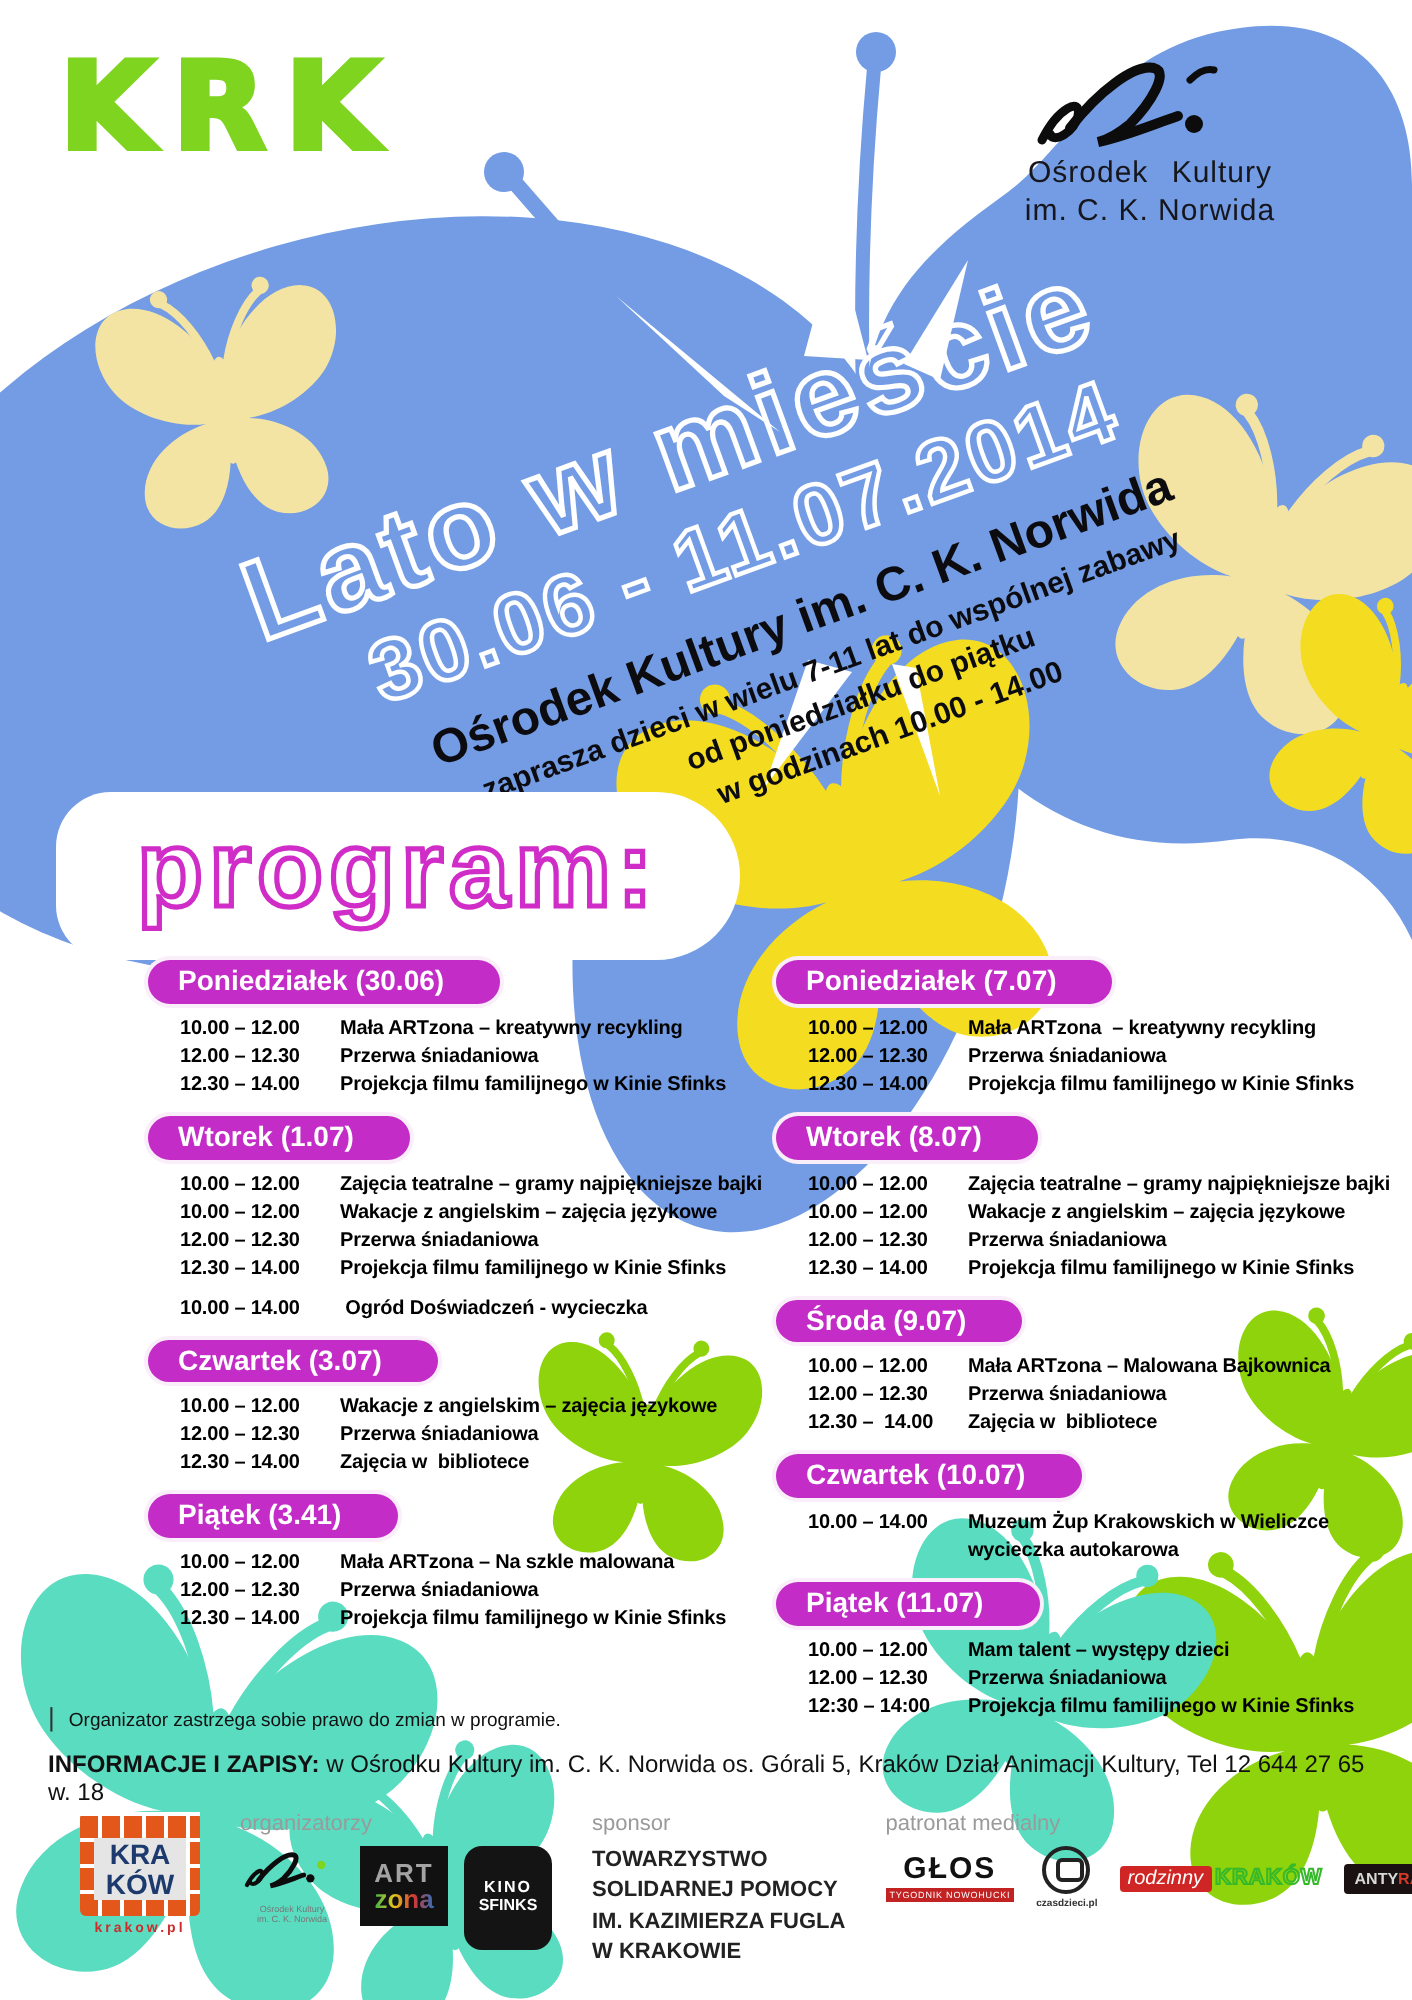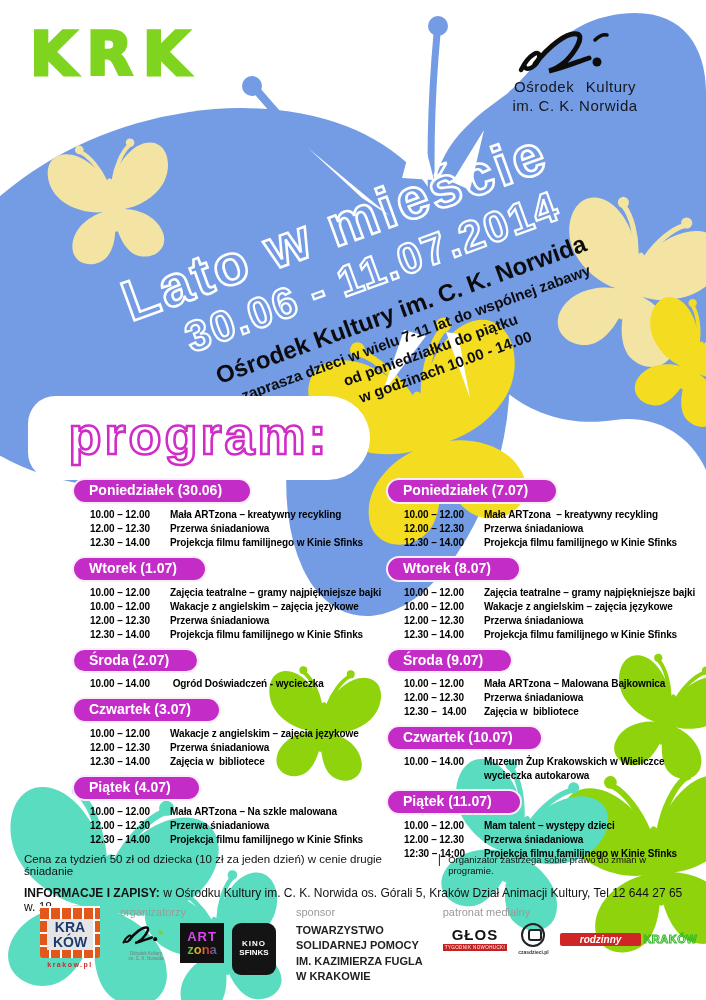--- a/index.html
+++ b/index.html
@@ -81,43 +81,43 @@
   .kr-name{position:absolute; left:7px; right:7px; top:13px; background:#e5e5e5;
     font-size:14px; font-weight:bold; color:#1d3a6e; text-align:center; line-height:1.05;
     white-space:pre-line; padding:1px 0; z-index:1;}
   .kr-url{font-size:7px; color:#cf2b2b; letter-spacing:1.5px; margin-top:3px; font-weight:bold;}
 
   .org-logos{display:flex; gap:8px; align-items:flex-start;}
   .nmini{text-align:center; width:52px;}
   .nmini-cap{font-size:4.5px; color:#777; line-height:1.2;}
   .az{width:44px; height:40px; background:#111; display:flex; flex-direction:column;
       align-items:center; justify-content:center; font-weight:bold;}
-  .az-top{font-size:13px; letter-spacing:1px; color:#d946ef; line-height:1;text-align:center;}
+  .az-top{font-size:13px; letter-spacing:1px; color:#a3a3a3; line-height:1;text-align:center;}
   .az-bot{font-size:13px; line-height:1; background:linear-gradient(90deg,#3cb44a,#e8c51d,#d03737,#2e6fbd);
       -webkit-background-clip:text; background-clip:text; color:transparent;}
   .kino{width:44px; height:52px; background:#141414; border-radius:9px; color:#fff;
       display:flex; flex-direction:column; align-items:center; justify-content:center;}
   .kino-top{font-size:8px; font-weight:bold; letter-spacing:1px; line-height:1.1;}
   .kino-bot{font-size:8px; font-weight:bold; line-height:1.1;}
 
   .sponsor-text{font-size:11px; font-weight:bold; color:#222; line-height:1.4; white-space:nowrap;}
 
   .media-logos{display:flex; gap:11px; align-items:center; margin-top:4px;}
   .glos{text-align:center;}
   .glos-t{font-size:15px; font-weight:bold; letter-spacing:1px; color:#111; line-height:1;}
   .glos-s{font-size:4.5px; color:#fff; background:#c22222; padding:1px 2px; margin-top:2px;
           letter-spacing:.4px; white-space:nowrap;}
   .cz{text-align:center;}
   .cz-circle{width:20px; height:20px; border:2px solid #222; border-radius:50%; margin:0 auto; position:relative;}
   .cz-circle::after{content:""; position:absolute; left:5px; top:4px; width:10px; height:8px;
       border:2px solid #222; border-radius:3px;}
   .cz-name{font-size:5px; color:#333; margin-top:2px; font-weight:bold;}
   .rk{display:flex; align-items:center; gap:2px;}
-  .rk-1{background:#d02525; color:#fff; font-style:italic; font-weight:bold; font-size:10px;
-        padding:1px 20px; border-radius:2px;}
+  .rk-1{background:#d02525; color:#fff; font-style:italic; font-weight:normal; font-size:10px;
+        padding:1px 4px; border-radius:2px;}
   .rk-2{font-size:11px; font-weight:bold; color:transparent; -webkit-text-stroke:1px #35b82a; letter-spacing:.5px;}
   .ar{background:#1a1212; border-radius:2px; padding:3px 5px; font-size:8px; font-weight:bold; white-space:nowrap;}
   .ar-1{color:#d8d8d8;} .ar-2{color:#d23a2a;}
 </style>
 </head>
 <body>
 
 <div class="poster">
 
   <svg class="bg" viewBox="0 0 706 1000" xmlns="http://www.w3.org/2000/svg">
@@ -222,41 +222,41 @@
           </div>
           <div class="row">
             <span class="time">12.00 – 12.30</span>
             <span class="desc">Przerwa śniadaniowa</span>
           </div>
           <div class="row">
             <span class="time">12.30 – 14.00</span>
             <span class="desc">Projekcja filmu familijnego w Kinie Sfinks</span>
           </div>
         </div></div>
-      <div class="section"><div class="pill">Środa (2.07)</div><div class="items">
+      <div class="section"><div class="items">
           <div class="row">
             <span class="time">10.00 – 14.00</span>
             <span class="desc"> Ogród Doświadczeń - wycieczka</span>
           </div>
         </div></div>
       <div class="section"><div class="pill">Czwartek (3.07)</div><div class="items">
           <div class="row">
             <span class="time">10.00 – 12.00</span>
             <span class="desc">Wakacje z angielskim – zajęcia językowe</span>
           </div>
           <div class="row">
             <span class="time">12.00 – 12.30</span>
             <span class="desc">Przerwa śniadaniowa</span>
           </div>
           <div class="row">
             <span class="time">12.30 – 14.00</span>
             <span class="desc">Zajęcia w  bibliotece</span>
           </div>
         </div></div>
-      <div class="section"><div class="pill">Piątek  (4.07)</div><div class="items">
+      <div class="section"><div class="pill">Piątek  (3.41)</div><div class="items">
           <div class="row">
             <span class="time">10.00 – 12.00</span>
             <span class="desc">Mała ARTzona – Na szkle malowana</span>
           </div>
           <div class="row">
             <span class="time">12.00 – 12.30</span>
             <span class="desc">Przerwa śniadaniowa</span>
           </div>
           <div class="row">
             <span class="time">12.30 – 14.00</span>
@@ -329,21 +329,20 @@
           </div>
           <div class="row">
             <span class="time">12:30 – 14:00</span>
             <span class="desc">Projekcja filmu familijnego w Kinie Sfinks</span>
           </div>
         </div></div>
     </div>
 
   <div class="notes">
     <div class="note1">
-      <span class="price">Cena za tydzień 50 zł od dziecka (10 zł za jeden dzień) w cenie drugie śniadanie</span>
       <span class="sep">|</span>
       <span class="disclaimer">Organizator zastrzega sobie prawo do zmian w programie.</span>
     </div>
     <div class="note2">
       <b>INFORMACJE I ZAPISY:</b><span> w Ośrodku Kultury im. C. K. Norwida os. Górali 5, Kraków Dział Animacji Kultury, Tel 12 644 27 65 w. 18</span>
     </div>
   </div>
 
   <div class="footer">
 

